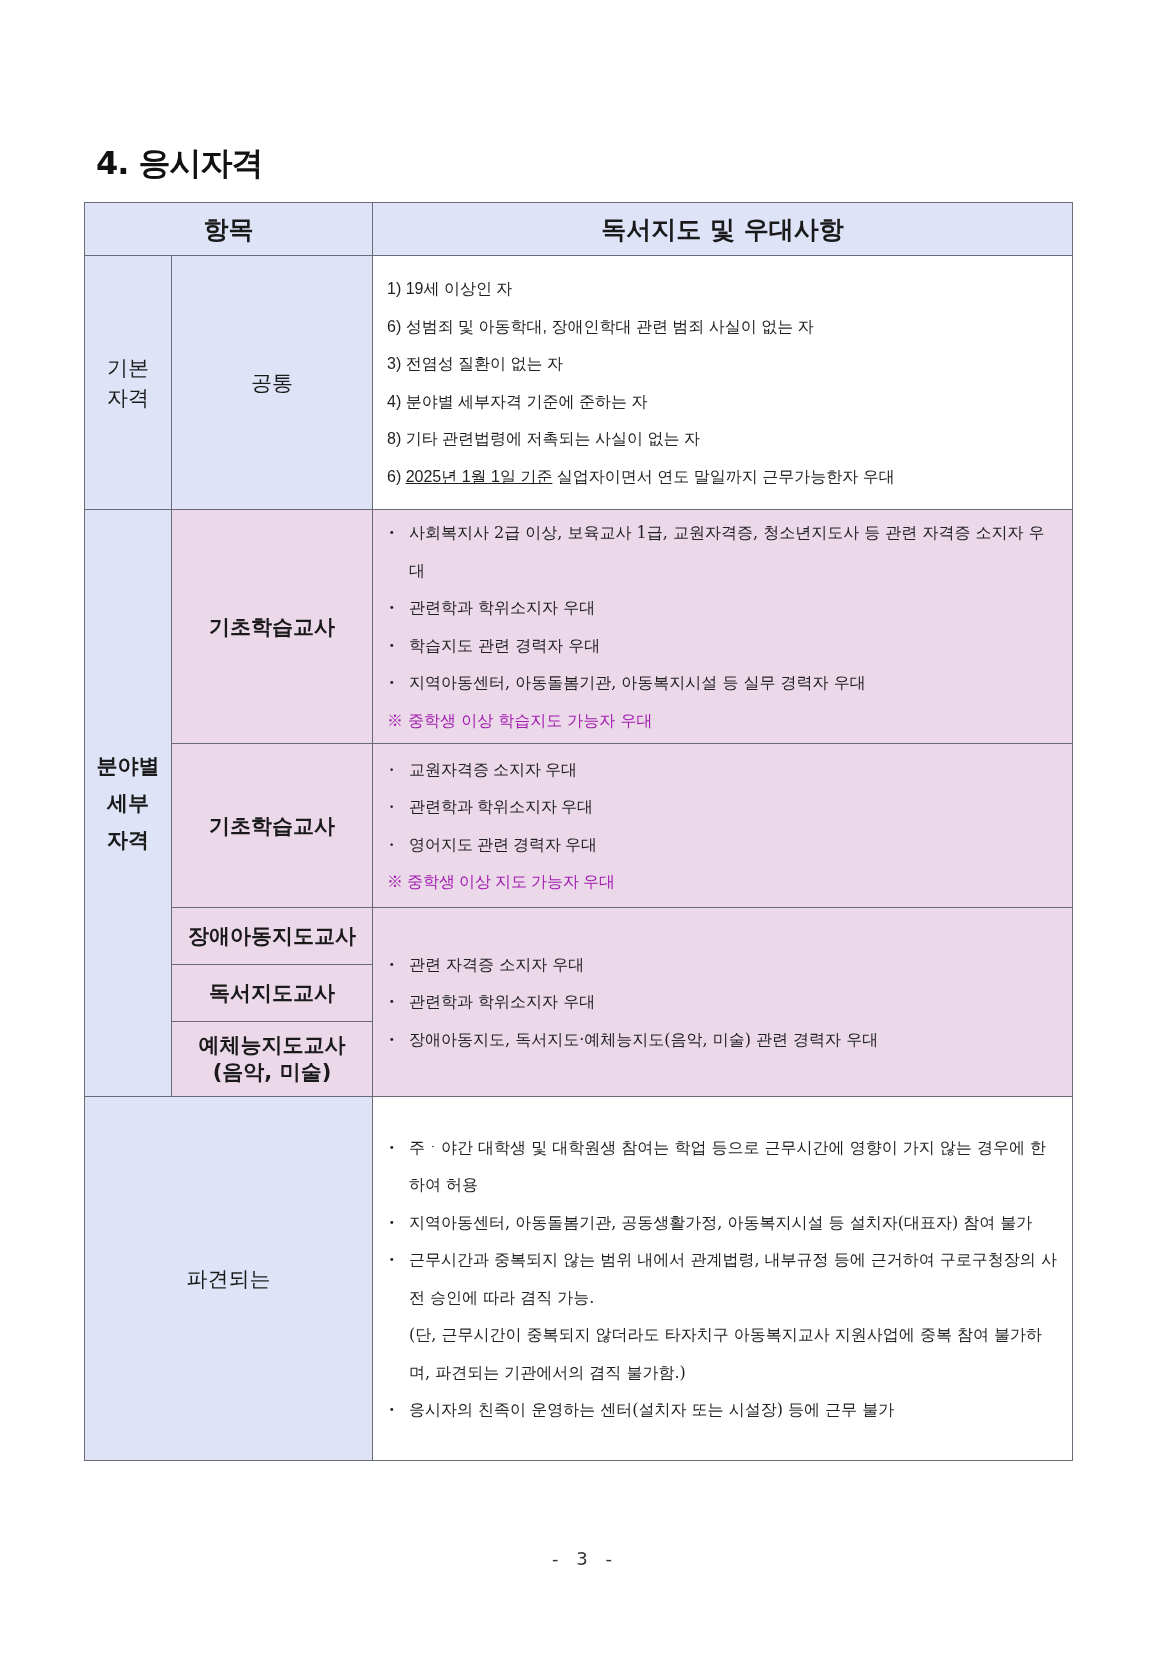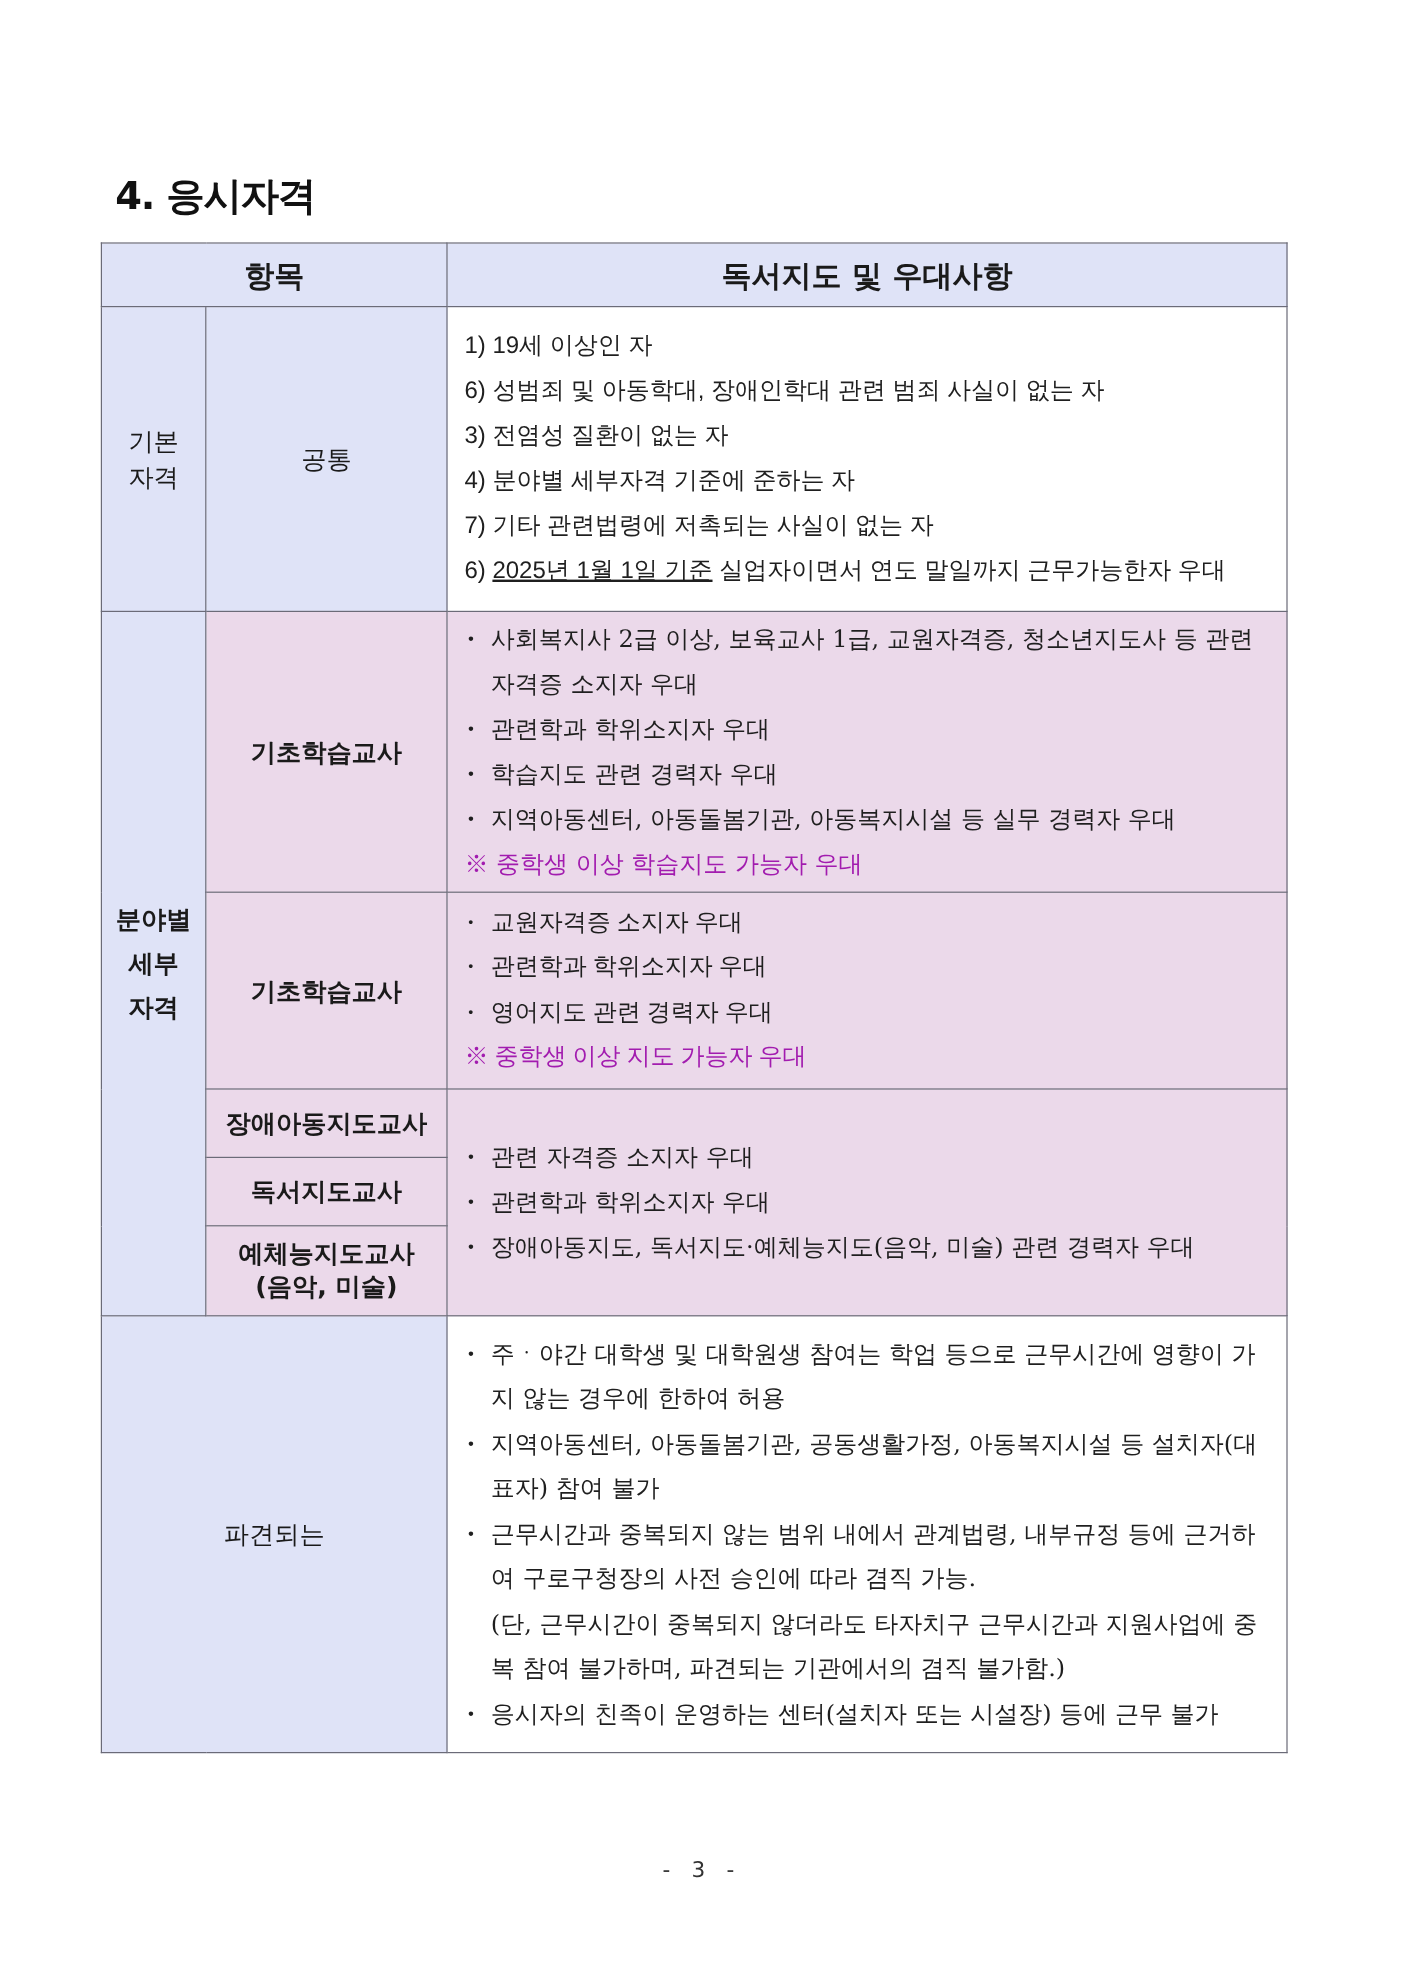--- a/index.html
+++ b/index.html
@@ -10,21 +10,21 @@
   table.q { position: absolute; left: 84px; top: 202px; width: 988px; border-collapse: collapse;
             table-layout: fixed; }
   table.q td, table.q th { border: 1.5px solid #6b6b78; padding: 0; vertical-align: middle; }
   table.q th { background: #dfe3f7; height: 52px; font-size: 25px; font-weight: bold; text-align: center; }
   .blue { background: #dfe3f7; }
   .pink { background: #ebd9ea; }
   .white { background: #ffffff; }
   .lab { text-align: center; font-size: 21px; line-height: 30px; }
   .lab-bold { font-weight: bold; }
   .content { padding: 10px 12px 10px 14px; font-family: "DejaVu Serif", "Liberation Serif", serif;
-             font-size: 20px; line-height: 37.5px; color: #1f1f1f; }
+             font-size: 16px; line-height: 37.5px; color: #1f1f1f; }
   .num-line { white-space: nowrap; }
   .u { text-decoration: underline; }
   .bul { position: relative; padding-left: 22px; }
   .bul::before { content: "·"; position: absolute; left: 2px; top: 0; font-weight: bold; }
   .note { color: #a21caf; }
   .page-num { position: absolute; left: 0; width: 1170px; top: 1548px; text-align: center;
               font-size: 18px; color: #333; letter-spacing: 6px; }
 </style>
 </head>
 <body>
@@ -48,21 +48,21 @@
       <div>기본</div>
       <div>자격</div>
     </td>
     <td class="blue lab">공통</td>
     <td class="white">
       <div class="content" style="font-family:'Liberation Sans Narrow','Liberation Sans',sans-serif;">
         <div class="num-line">1) 19세 이상인 자</div>
         <div class="num-line">6) 성범죄 및 아동학대, 장애인학대 관련 범죄 사실이 없는 자</div>
         <div class="num-line">3) 전염성 질환이 없는 자</div>
         <div class="num-line">4) 분야별 세부자격 기준에 준하는 자</div>
-        <div class="num-line">7) 기타 관련법령에 저촉되는 사실이 없는 자</div>
+        <div class="num-line">8) 기타 관련법령에 저촉되는 사실이 없는 자</div>
         <div class="num-line"><span>6) </span><span class="u">2025년 1월 1일 기준</span><span> 실업자이면서 연도 말일까지 근무가능한자 우대</span></div>
       </div>
     </td>
   </tr>
 
   <tr style="height:234px">
     <td class="blue lab lab-bold" rowspan="5">
       <div style="line-height:37px">분야별</div>
       <div style="line-height:37px">세부</div>
       <div style="line-height:37px">자격</div>
@@ -111,21 +111,21 @@
     </td>
   </tr>
 
   <tr style="height:364px">
     <td class="blue lab" colspan="2">파견되는</td>
     <td class="white">
       <div class="content">
         <div class="bul">주ㆍ야간 대학생 및 대학원생 참여는 학업 등으로 근무시간에 영향이 가지 않는 경우에 한하여 허용</div>
         <div class="bul">지역아동센터, 아동돌봄기관, 공동생활가정, 아동복지시설 등 설치자(대표자) 참여 불가</div>
         <div class="bul">근무시간과 중복되지 않는 범위 내에서 관계법령, 내부규정 등에 근거하여 구로구청장의 사전 승인에 따라 겸직 가능.</div>
-        <div style="padding-left:22px">(단, 근무시간이 중복되지 않더라도 타자치구 근무시간과 지원사업에 중복 참여 불가하며, 파견되는 기관에서의 겸직 불가함.)</div>
+        <div style="padding-left:22px">(단, 근무시간이 중복되지 않더라도 타자치구 아동복지교사 지원사업에 중복 참여 불가하며, 파견되는 기관에서의 겸직 불가함.)</div>
         <div class="bul">응시자의 친족이 운영하는 센터(설치자 또는 시설장) 등에 근무 불가</div>
       </div>
     </td>
   </tr>
 </tbody>
   </table>
 
 <div class="page-num">- 3 -</div>
 
 </body></html>

